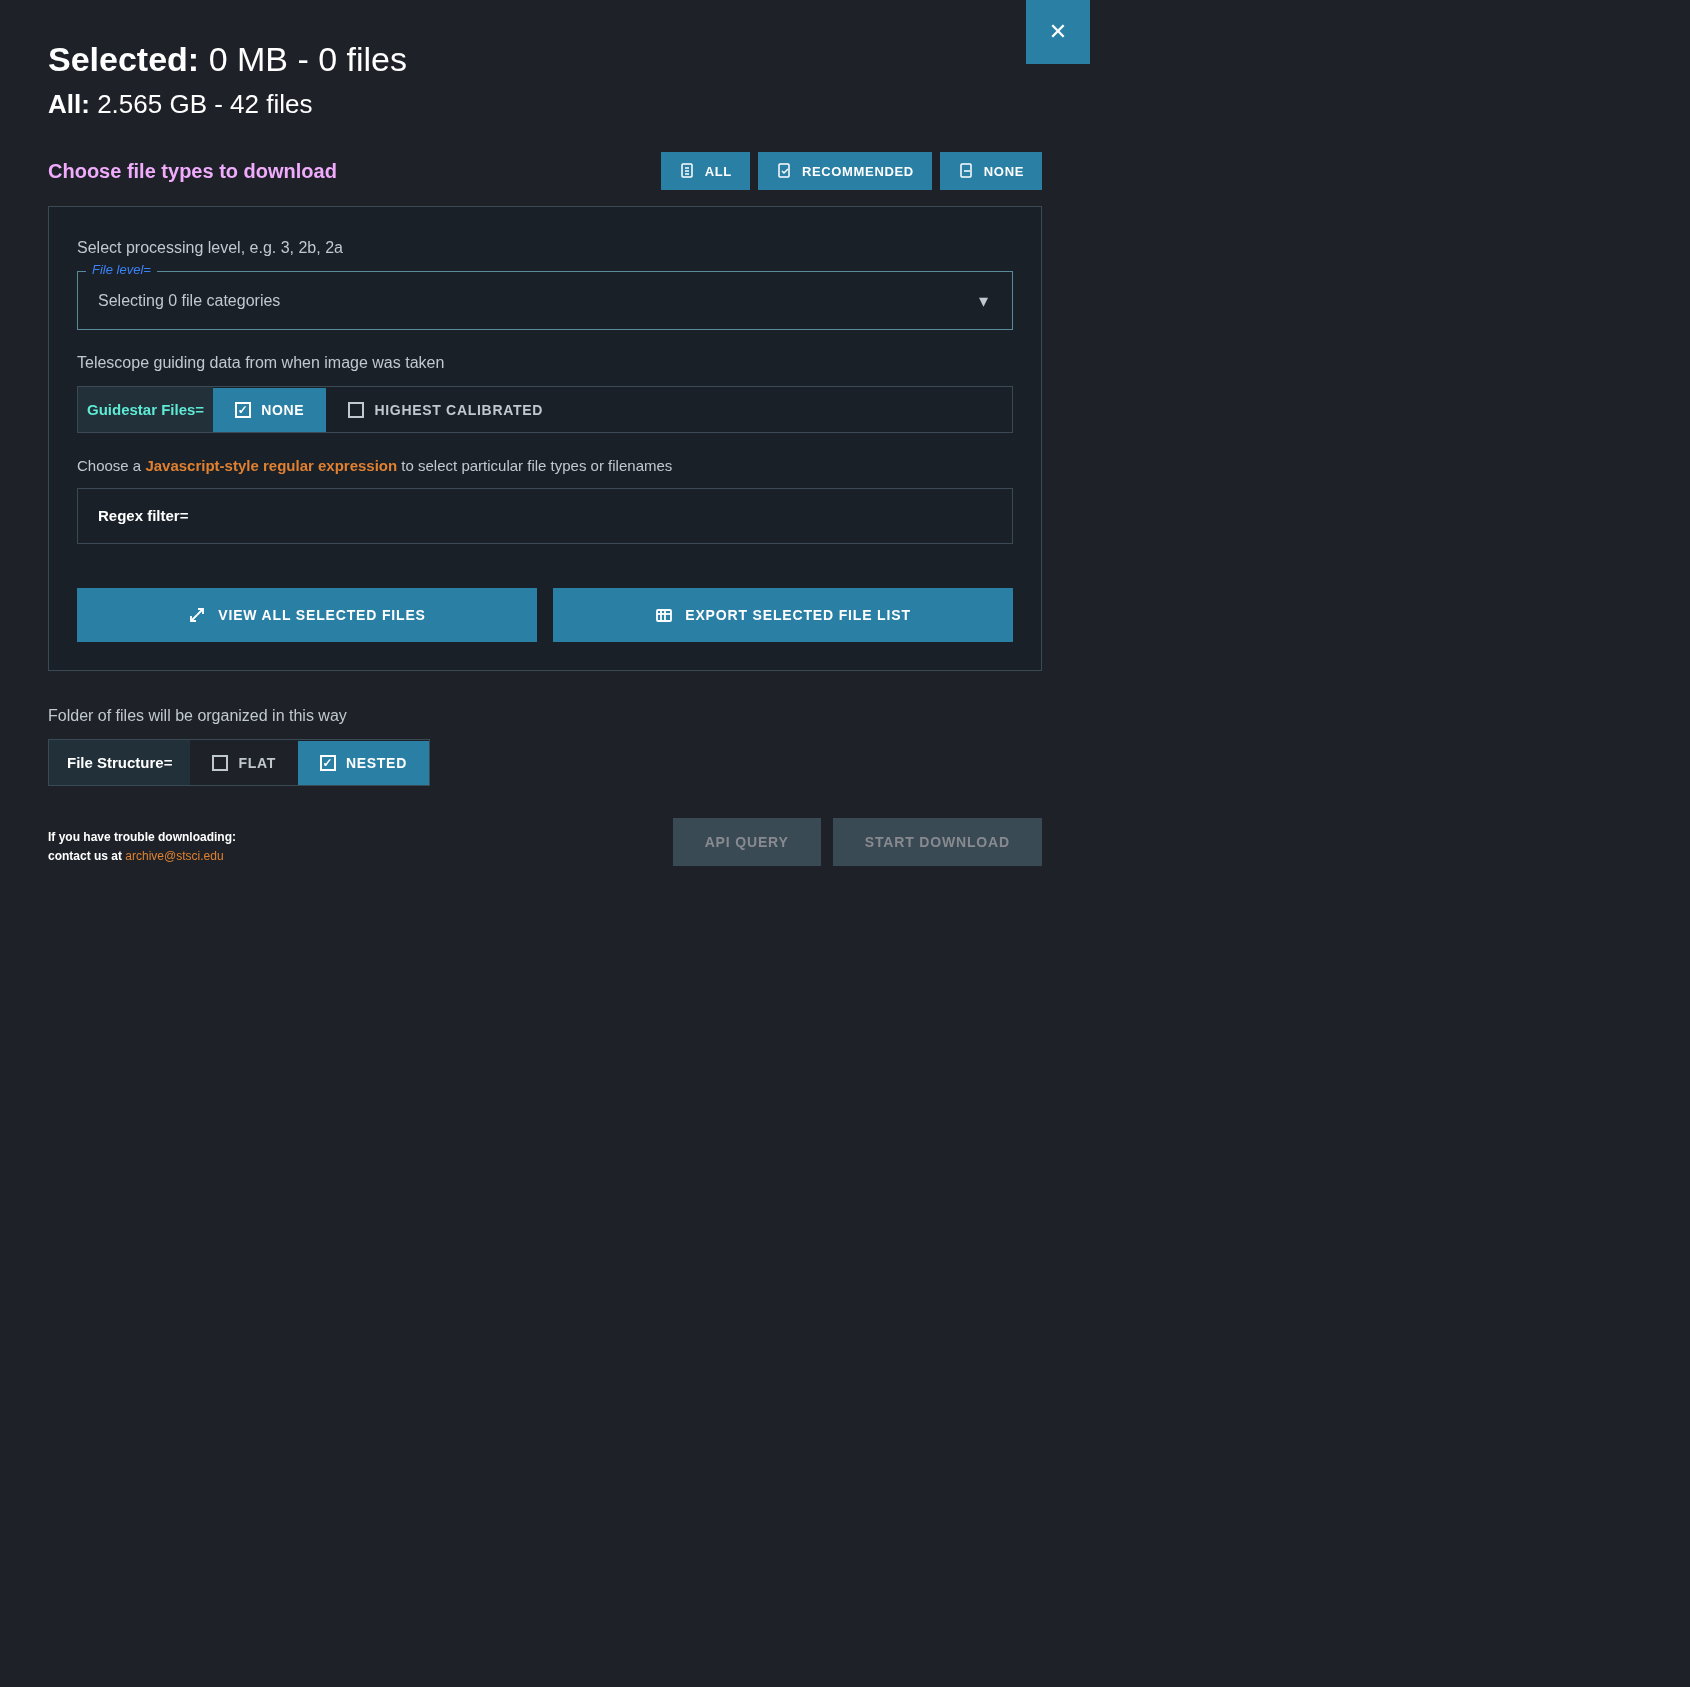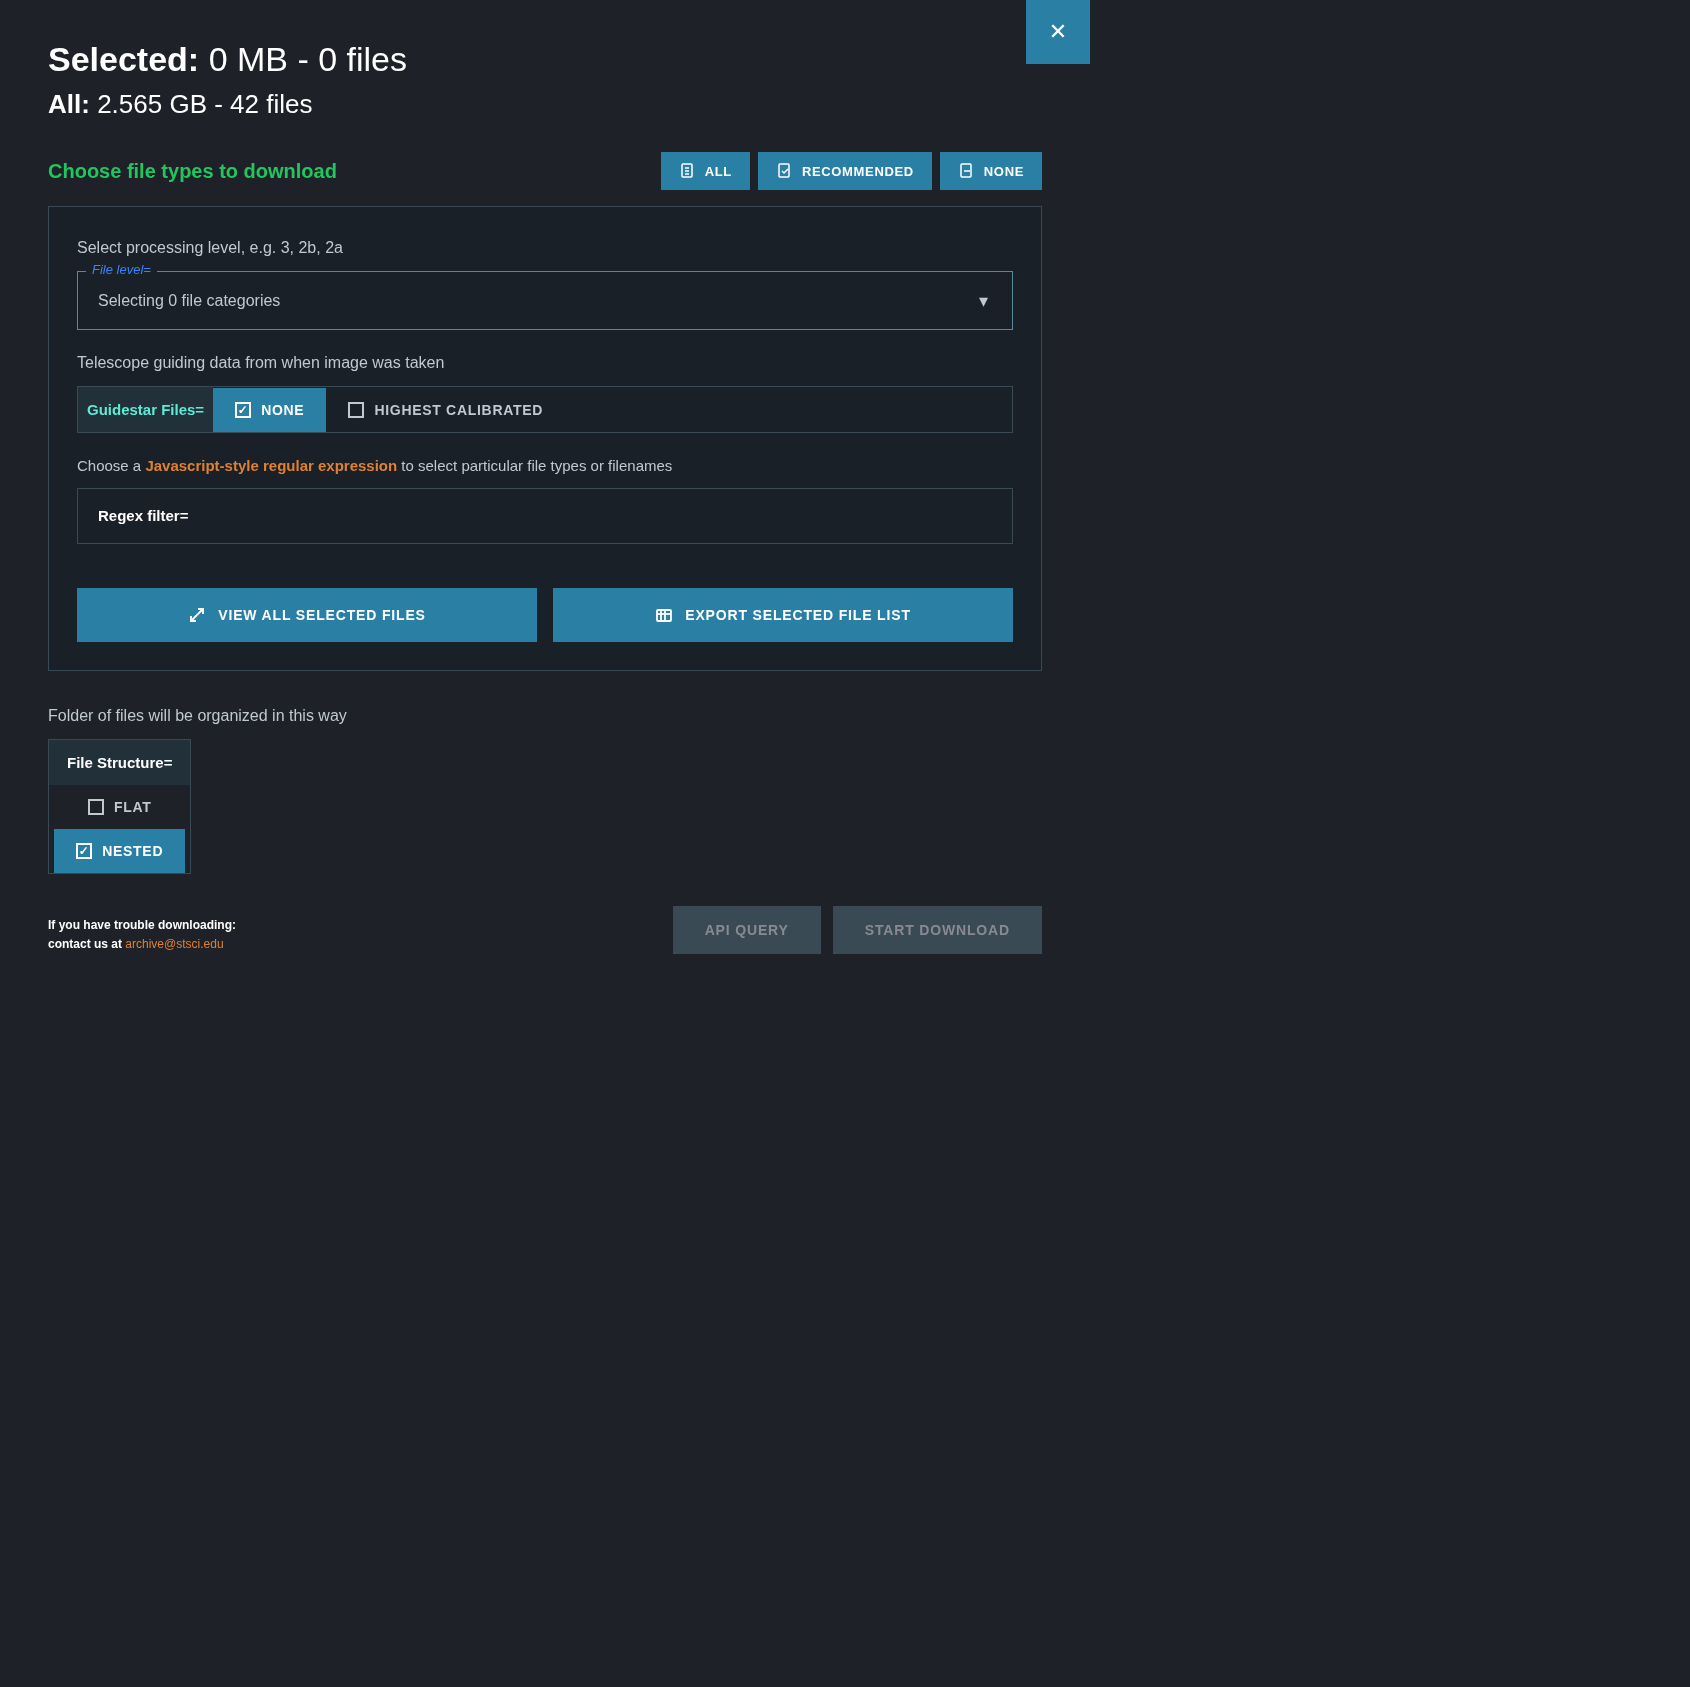--- a/index.html
+++ b/index.html
@@ -54,21 +54,21 @@
     .section-header {
       display: flex;
       align-items: center;
       justify-content: space-between;
       margin-bottom: 16px;
     }
 
     .section-title {
       font-size: 20px;
       font-weight: 700;
-      color: #22c55e;
+      color: #f0abfc;
     }
 
     .filter-buttons {
       display: flex;
       gap: 8px;
     }
 
     .filter-btn {
       background: #2a7fa5;
       border: none;
@@ -277,21 +277,20 @@
       font-size: 16px;
       color: #c0c8d0;
       margin-bottom: 14px;
     }
 
     .structure-row {
       display: flex;
       align-items: center;
       border: 1px solid #3a4a55;
       width: fit-content;
-      flex-direction: column;
     }
 
     .structure-label {
       font-size: 15px;
       font-weight: 700;
       color: #ffffff;
       padding: 14px 18px;
       background: #22303a;
       white-space: nowrap;
     }

